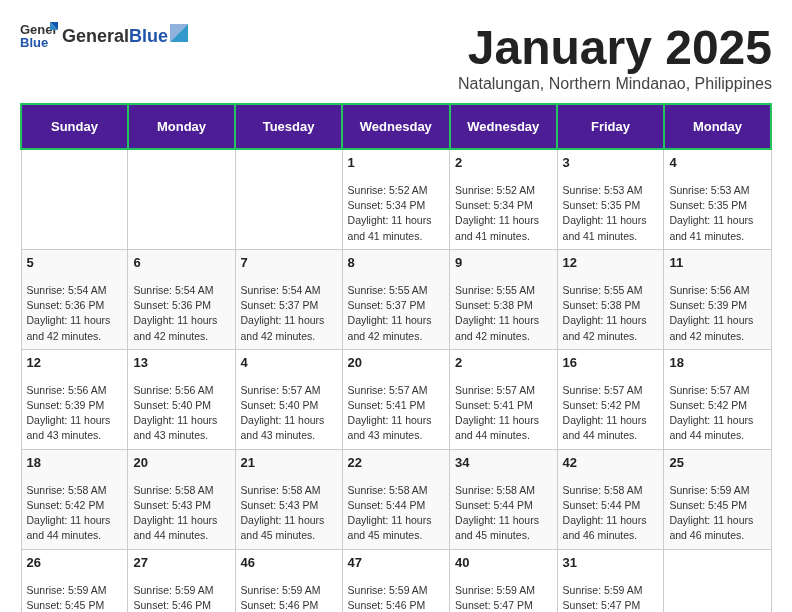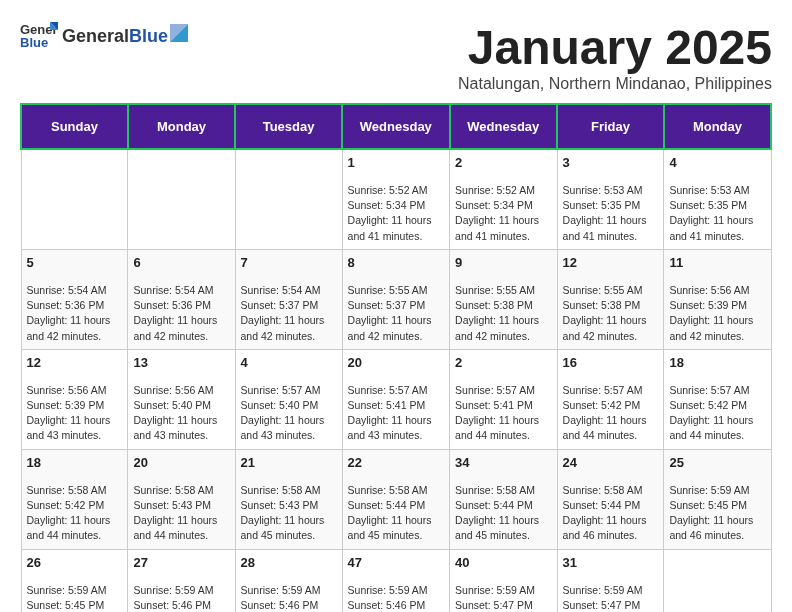--- a/index.html
+++ b/index.html
@@ -274,21 +274,21 @@
 and 45 minutes.</div>
         </td>
         <td>
           <span class="day-number">34</span>
           <div class="day-info" style="white-space: pre-line;">Sunrise: 5:58 AM
 Sunset: 5:44 PM
 Daylight: 11 hours
 and 45 minutes.</div>
         </td>
         <td>
-          <span class="day-number">24</span>
+          <span class="day-number">42</span>
           <div class="day-info" style="white-space: pre-line;">Sunrise: 5:58 AM
 Sunset: 5:44 PM
 Daylight: 11 hours
 and 46 minutes.</div>
         </td>
         <td>
           <span class="day-number">25</span>
           <div class="day-info" style="white-space: pre-line;">Sunrise: 5:59 AM
 Sunset: 5:45 PM
 Daylight: 11 hours
@@ -304,21 +304,21 @@
 and 46 minutes.</div>
         </td>
         <td>
           <span class="day-number">27</span>
           <div class="day-info" style="white-space: pre-line;">Sunrise: 5:59 AM
 Sunset: 5:46 PM
 Daylight: 11 hours
 and 46 minutes.</div>
         </td>
         <td>
-          <span class="day-number">28</span>
+          <span class="day-number">46</span>
           <div class="day-info" style="white-space: pre-line;">Sunrise: 5:59 AM
 Sunset: 5:46 PM
 Daylight: 11 hours
 and 47 minutes.</div>
         </td>
         <td>
           <span class="day-number">47</span>
           <div class="day-info" style="white-space: pre-line;">Sunrise: 5:59 AM
 Sunset: 5:46 PM
 Daylight: 11 hours

